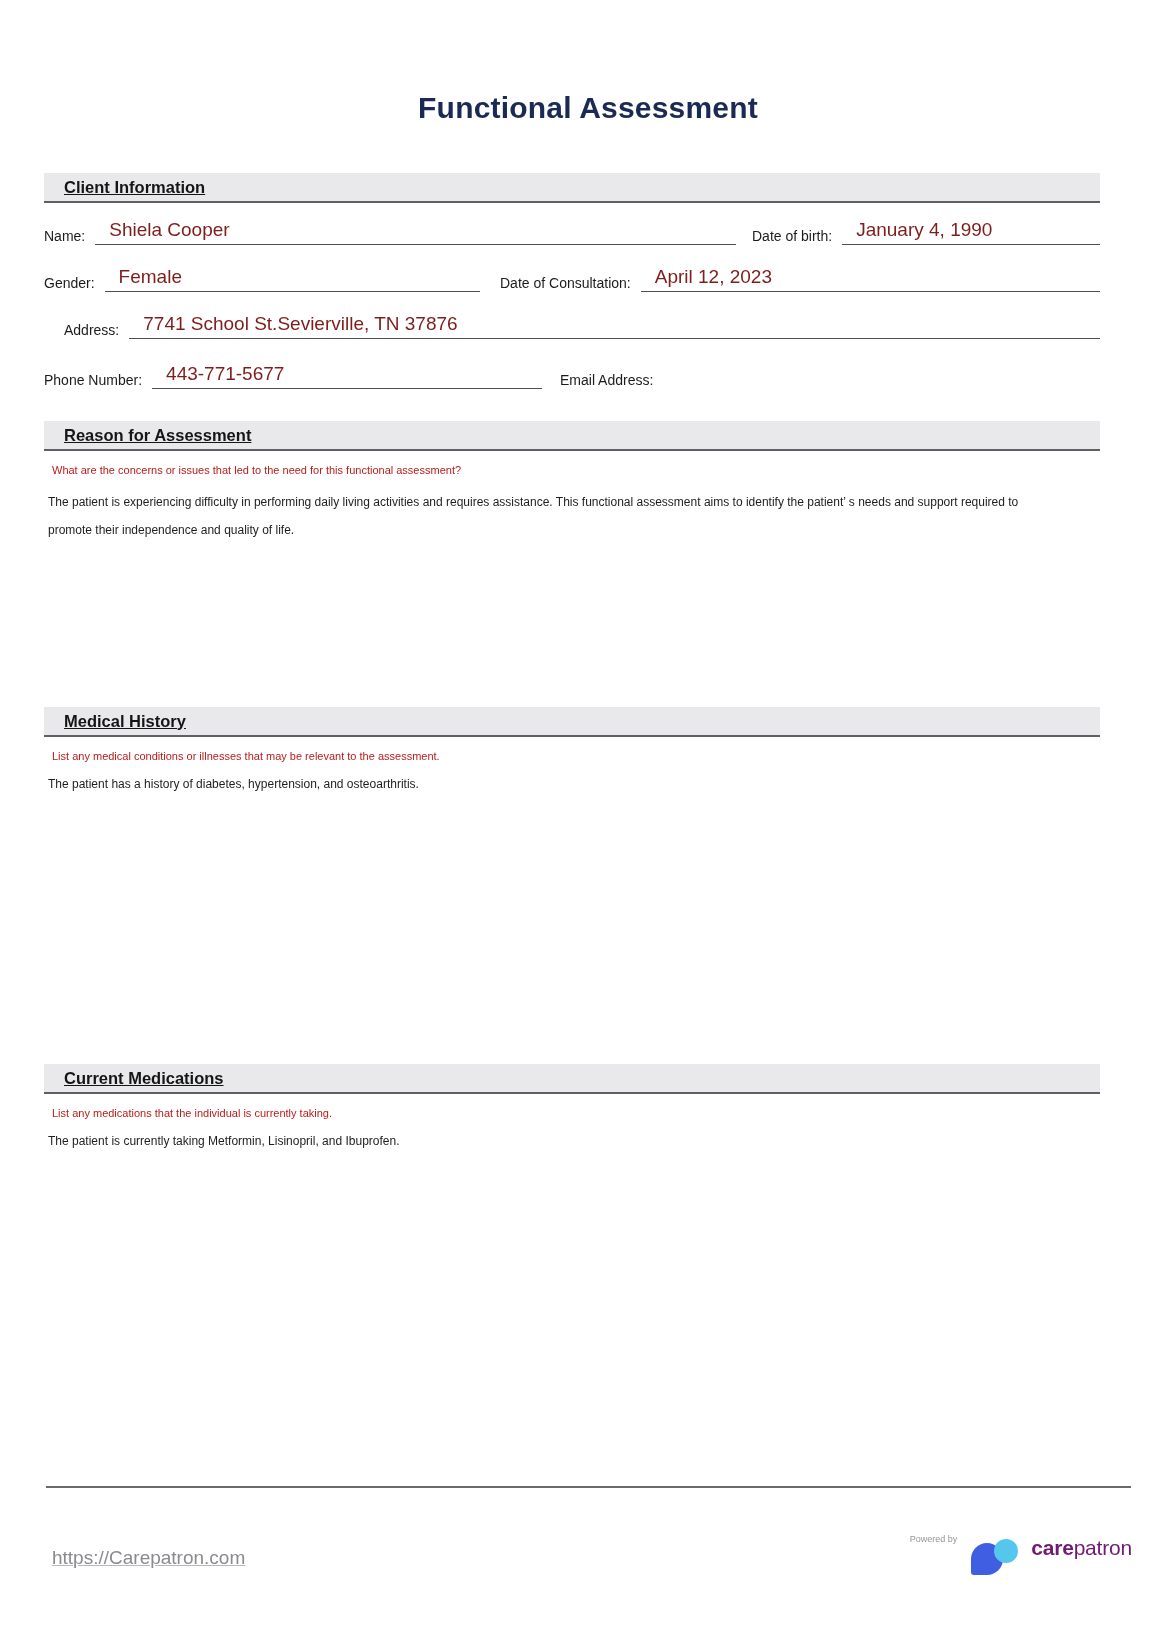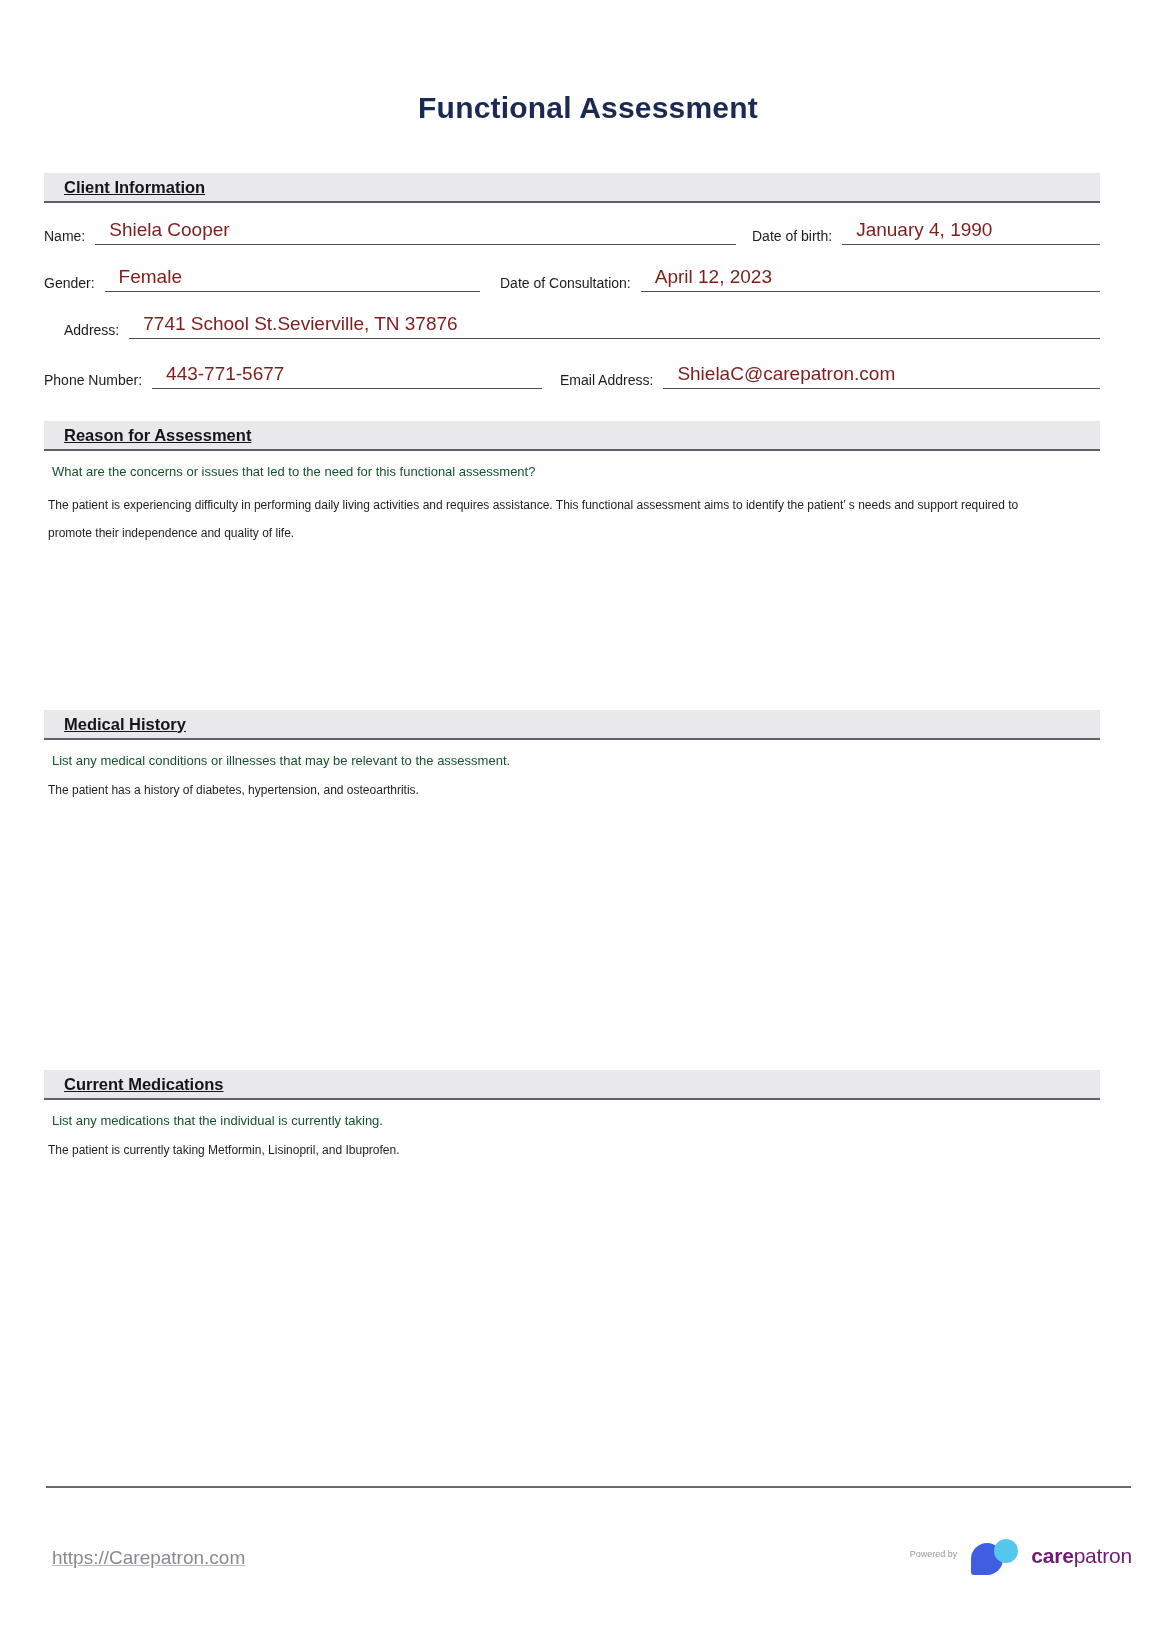--- a/index.html
+++ b/index.html
@@ -74,22 +74,22 @@
   .w-dob    { flex: 1; }
   .w-gender { width: 436px; margin-right: 20px; }
   .w-consult{ flex: 1; }
   .w-address{ flex: 1; }
   .w-phone  { width: 498px; margin-right: 18px; }
   .w-email  { flex: 1; }
 
   .prompt {
     margin-top: 13px;
     padding-left: 8px;
-    font-size: 13px;
-    color: #14532d;
+    font-size: 11px;
+    color: #b91c1c;
   }
   .answer {
     margin-top: 12px;
     padding-left: 4px;
     font-size: 12px;
     line-height: 28px;
     color: #1e1e20;
     max-width: 1016px;
   }
   .answer-tight { margin-top: 8px; }
@@ -112,21 +112,21 @@
   }
   .site-link {
     font-size: 19px;
     color: #8b8b8f;
     text-decoration: underline;
     text-decoration-color: #b9b9bd;
     cursor: pointer;
   }
   .footer-brand {
     display: flex;
-    align-items: center;
+    align-items: flex-start;
   }
   .powered-by {
     font-size: 9px;
     color: #96969c;
     margin-right: 14px;
     position: relative;
     top: -4px;
   }
   .logo-mark {
     position: relative;
@@ -205,21 +205,20 @@
       </div>
     </div>
 
     <div class="field-row row-4">
       <div class="field w-phone">
         <span class="field-label">Phone Number:</span>
         <span class="field-value">443-771-5677</span>
       </div>
       <div class="field w-email">
         <span class="field-label">Email Address:</span>
-        <span class="field-value">ShielaC@carepatron.com</span>
       </div>
     </div>
 
     <div class="section-bar bar-reason">
       <span>Reason for Assessment</span>
     </div>
     <div class="prompt">What are the concerns or issues that led to the need for this functional assessment?</div>
     <div class="answer">The patient is experiencing difficulty in performing daily living activities and requires assistance. This functional assessment aims to identify the patient’ s needs and support required to promote their independence and quality of life.</div>
 
     <div class="section-bar bar-history">

